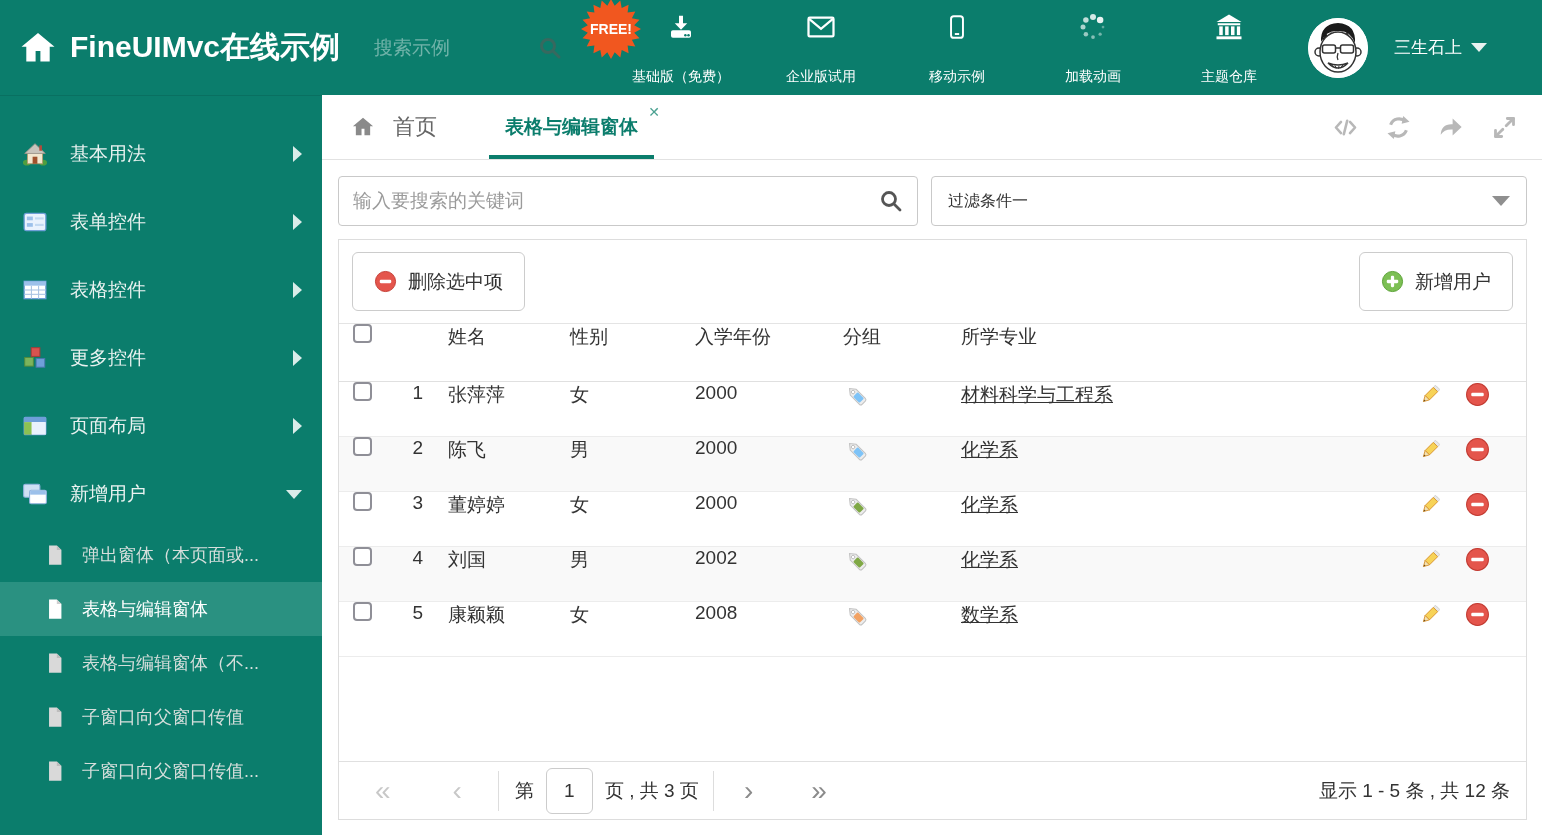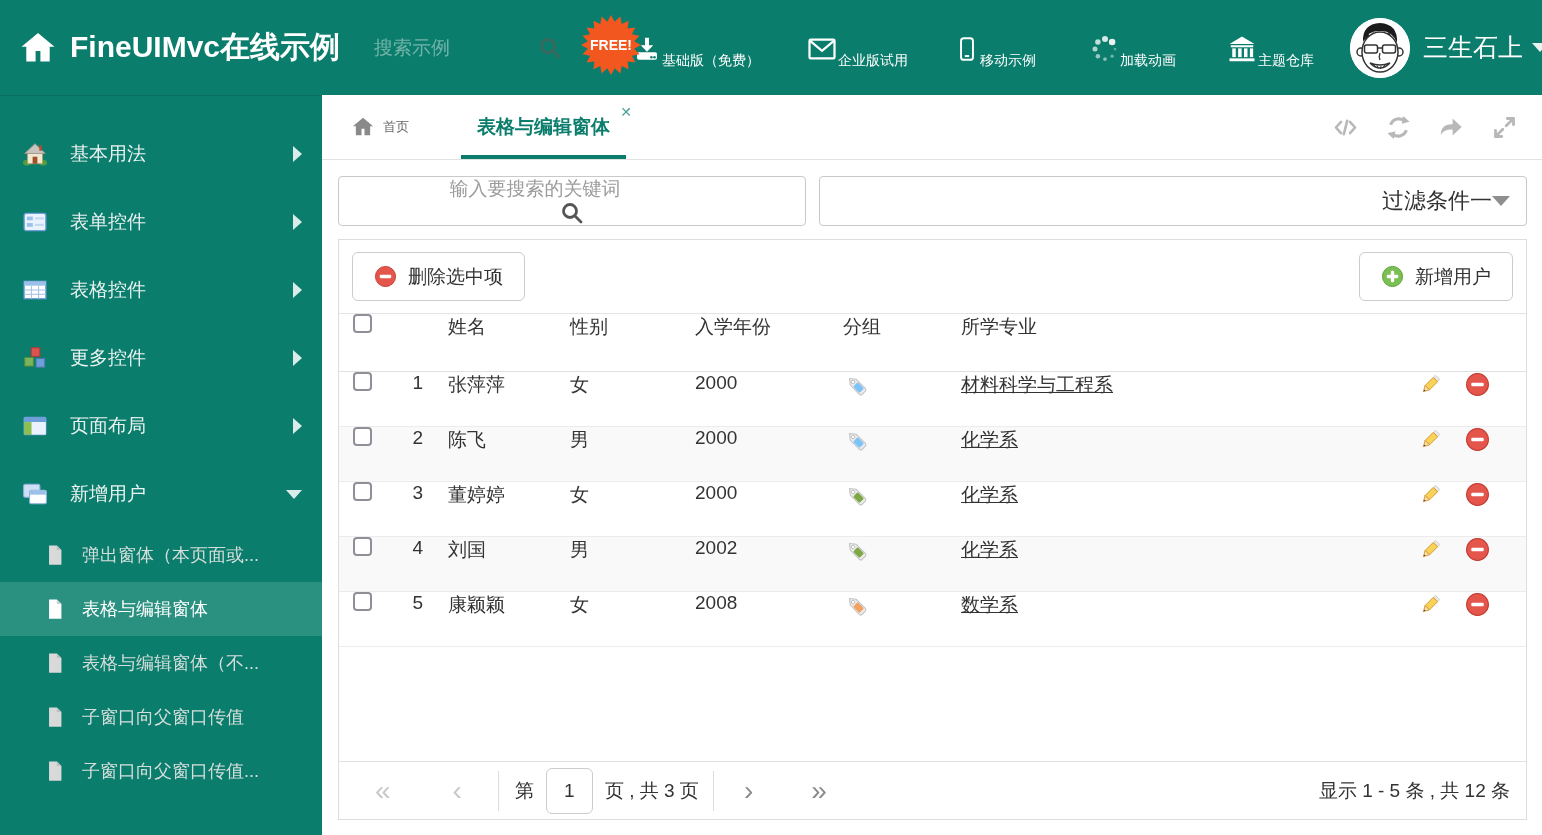--- a/index.html
+++ b/index.html
@@ -10,28 +10,28 @@
   
   .header { height:95px; background:#0b7d6c; display:flex; align-items:center; flex-shrink:0; }
   .logo-home { margin-left:20px; width:36px; height:36px; flex-shrink:0; }
   .app-title { color:#fff; font-size:30px; font-weight:bold; margin-left:14px; white-space:nowrap; }
   .hdr-search { margin-left:34px; display:flex; align-items:center; }
   .hdr-search input { width:150px; background:transparent; border:none; outline:none;
     font-size:19px; color:#cfe3df; }
   .hdr-search input::placeholder { color:rgba(255,255,255,0.42); }
   .hdr-search .mag { width:24px; height:24px; margin-left:14px; cursor:pointer; }
   .hdr-nav { display:flex; margin-left:70px; gap:46px; align-items:flex-start; }
-  .nav-item { position:relative; display:flex; align-items:center;
+  .nav-item { position:relative; display:flex; flex-direction:column; align-items:center;
     color:#fff; cursor:pointer; min-width:90px; }
   .nav-ic { height:32px; display:flex; align-items:flex-end; justify-content:center; }
   .nav-lb { margin-top:26px; font-size:14px; white-space:nowrap; }
   .free-badge { position:absolute; left:-52px; top:-12px; width:62px; height:62px; z-index:2; }
   .hdr-user { display:flex; align-items:center; margin-left:34px; cursor:pointer; }
   .avatar { width:60px; height:60px; border-radius:50%; background:#fff; overflow:hidden; flex-shrink:0; }
-  .user-name { color:#fff; font-size:25px; margin-left:13px; white-space:nowrap;font-family:Liberation Serif, serif; }
+  .user-name { color:#fff; font-size:17px; margin-left:26px; white-space:nowrap;font-family:Liberation Serif, serif; }
   .caret-dn-w { width:0; height:0; border-left:8px solid transparent; border-right:8px solid transparent;
     border-top:9px solid #e9f2f0; margin-left:9px; display:inline-block; }
 
   
   .body-row { flex:1; display:flex; min-height:0; }
 
   
   .sidebar { width:322px; background:#0b7d6c; flex-shrink:0; overflow:hidden; padding-top:24px;
     border-top:1px solid rgba(0,0,0,0.10); }
   .side-item { height:68px; display:flex; align-items:center; padding:0 20px 0 22px;
@@ -47,46 +47,46 @@
   .side-subitem { height:54px; display:flex; align-items:center; padding-left:44px;
     color:#d5dedb; font-size:18px; cursor:pointer; }
   .side-subitem .f-ic { width:22px; height:22px; margin-right:16px; flex-shrink:0; }
   .side-subitem.sel { background:#2a9181; color:#ffffff; }
 
   
   .main { flex:1; display:flex; flex-direction:column; min-width:0; background:#fff; }
   .tabstrip { height:65px; background:#fff; border-bottom:1px solid #e2e2e2; display:flex;
     align-items:stretch; flex-shrink:0; }
   .tab { display:flex; align-items:center; cursor:pointer; }
-  .tab.home { margin-left:30px; color:#666; font-size:13px; gap:9px; }
+  .tab.home { margin-left:30px; color:#666; font-size:22px; gap:19px; }
   .tab.home .th-ic { width:22px; height:22px; }
   .tab.active { margin-left:52px; position:relative; color:#0b7d6c; font-weight:bold;
     font-size:19px; padding:0 16px; }
   .tab.active::after { content:""; position:absolute; left:0; right:0; bottom:0; height:4px; background:#0b7d6c; }
   .tab-close { position:absolute; top:9px; right:-6px; color:#4ba191; font-size:14px;
     font-weight:bold; cursor:pointer; }
   .strip-icons { margin-left:auto; display:flex; align-items:center; gap:26px; margin-right:24px; }
   .strip-icons .si { width:27px; height:27px; cursor:pointer; }
 
   .content { flex:1; padding:16px 15px 15px 16px; display:flex; flex-direction:column; min-height:0; }
   .filter-row { display:flex; gap:13px; height:50px; flex-shrink:0; }
-  .search-box { width:468px; border:1px solid #c9c9c9; border-radius:4px; display:flex;
-    align-items:center; padding:0 14px;flex-direction:column; }
+  .search-box { width:580px; border:1px solid #c9c9c9; border-radius:4px; display:flex;
+    align-items:center; padding:0 14px; }
   .search-box input { flex:1; border:none; outline:none; font-size:19px; color:#333; }
   .search-box input::placeholder { color:#9b9b9b; }
   .search-box .mag2 { width:24px; height:24px; cursor:pointer; }
   .select-box { flex:1; border:1px solid #c9c9c9; border-radius:4px; display:flex;
     align-items:center; padding:0 16px; cursor:pointer; }
-  .select-box .sel-val { font-size:22px; color:#333; flex:1;text-align:right; }
+  .select-box .sel-val { font-size:16px; color:#333; flex:1; }
   .caret-dn-g { width:0; height:0; border-left:9px solid transparent; border-right:9px solid transparent;
     border-top:10px solid #8f8f8f; }
 
   .panel { margin-top:13px; border:1px solid #ddd; flex:1; display:flex; flex-direction:column; min-height:0; }
   .toolbar { padding:12px 13px; display:flex; justify-content:space-between; border-bottom:1px solid #e4e4e4; }
-  .btn { display:inline-flex; align-items:center; gap:11px; height:49px; padding:0 21px;
+  .btn { display:inline-flex; align-items:center; gap:11px; height:59px; padding:0 21px;
     background:#fff; border:1px solid #ccc; border-radius:6px; font-size:19px; color:#333; cursor:pointer; }
   .btn svg { width:23px; height:23px; }
 
   .thead, .trow { display:flex; align-items:flex-start; }
   .thead { height:58px; border-bottom:1px solid #e0e0e0; font-size:19px; color:#333; flex-shrink:0; }
   .trow { height:55px; border-bottom:1px solid #ececec; font-size:19px; color:#333; flex-shrink:0; }
   .trow.alt { background:#f9f9f9; }
   .c-check { width:50px; padding-left:14px; }
   .cbox { width:19px; height:19px; border:2px solid #8f8f97; border-radius:4px; background:#fff;
     display:block; cursor:pointer; }

